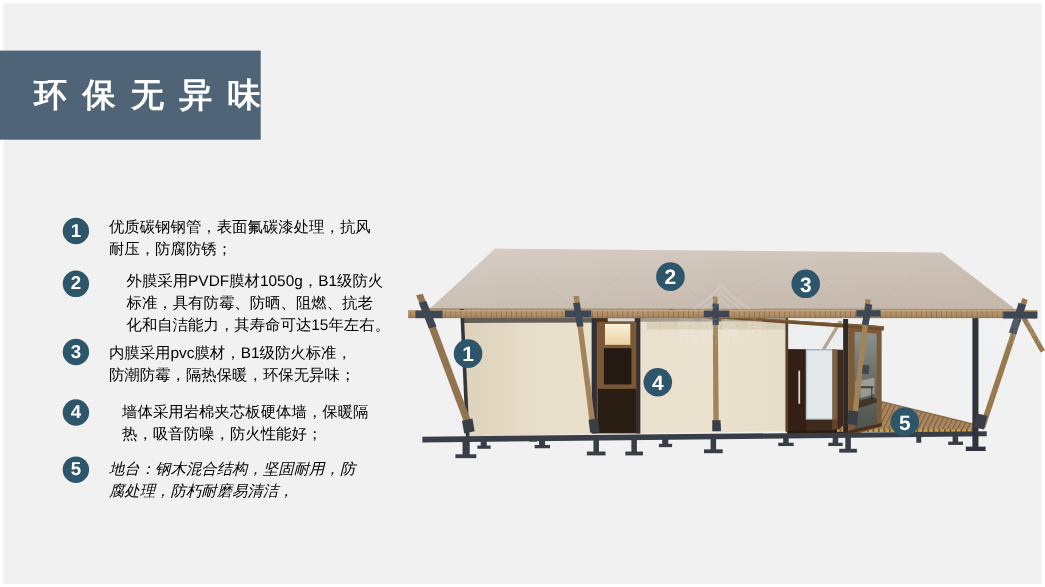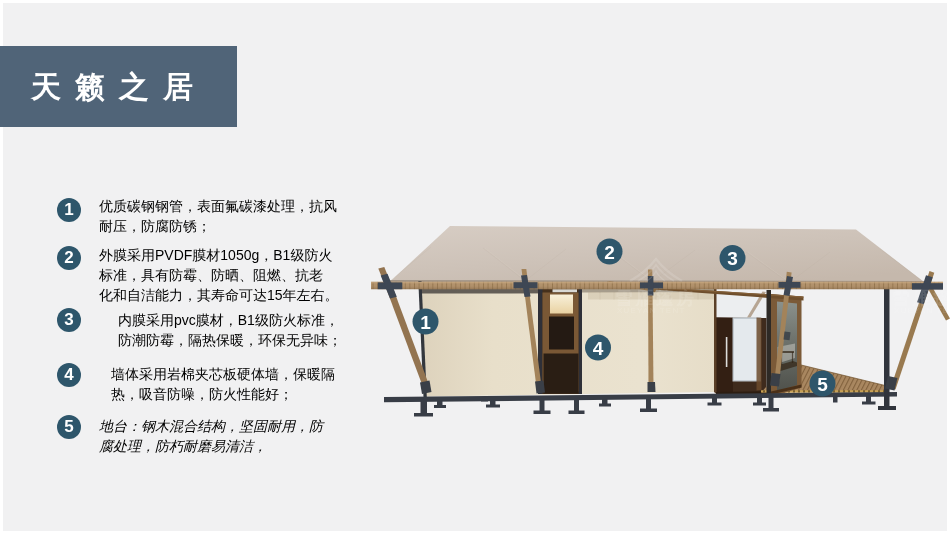--- a/index.html
+++ b/index.html
@@ -9,34 +9,34 @@
   .titlebox span{display:block;color:#ffffff;font-weight:bold;font-size:30px;line-height:81px;letter-spacing:14px;padding-left:31px;white-space:nowrap;}
   .item{position:absolute;left:99px;width:252px;font-size:14px;line-height:20px;color:#000000;}
   .num{position:absolute;left:57px;width:24px;height:24px;border-radius:50%;background:#2e566b;color:#fff;font-size:17px;font-weight:bold;text-align:center;line-height:24px;}
 </style>
 </head>
 <body>
 
 <div class="canvas"></div>
 
 <div class="titlebox">
-    <span>天籁之居</span>
+    <span>环保无异味</span>
   </div>
 
 <div class="num" style="top:197.5px;">1</div>
 
 <div class="item" style="top:196px;">优质碳钢钢管，表面氟碳漆处理，抗风<br>耐压，防腐防锈；</div>
 
 <div class="num" style="top:245.5px;">2</div>
 
-<div class="item" style="top:244.5px;">外膜采用PVDF膜材1050g，B1级防火<br>标准，具有防霉、防晒、阻燃、抗老<br>化和自洁能力，其寿命可达15年左右。</div>
+<div class="item" style="top:244.5px;margin-left:16px;">外膜采用PVDF膜材1050g，B1级防火<br>标准，具有防霉、防晒、阻燃、抗老<br>化和自洁能力，其寿命可达15年左右。</div>
 
 <div class="num" style="top:308px;">3</div>
 
-<div class="item" style="top:309.5px;margin-left:19px;">内膜采用pvc膜材，B1级防火标准，<br>防潮防霉，隔热保暖，环保无异味；</div>
+<div class="item" style="top:309.5px;">内膜采用pvc膜材，B1级防火标准，<br>防潮防霉，隔热保暖，环保无异味；</div>
 
 <div class="num" style="top:362.5px;">4</div>
 
 <div class="item" style="top:364px;margin-left:12px;">墙体采用岩棉夹芯板硬体墙，保暖隔<br>热，吸音防噪，防火性能好；</div>
 
 <div class="num" style="top:415px;">5</div>
 
 <div class="item" style="top:415.5px;font-style:italic;">地台：钢木混合结构，坚固耐用，防<br>腐处理，防朽耐磨易清洁，</div>
 
 <svg width="950" height="534" viewBox="0 0 950 534" style="position:absolute;left:0;top:0;">

